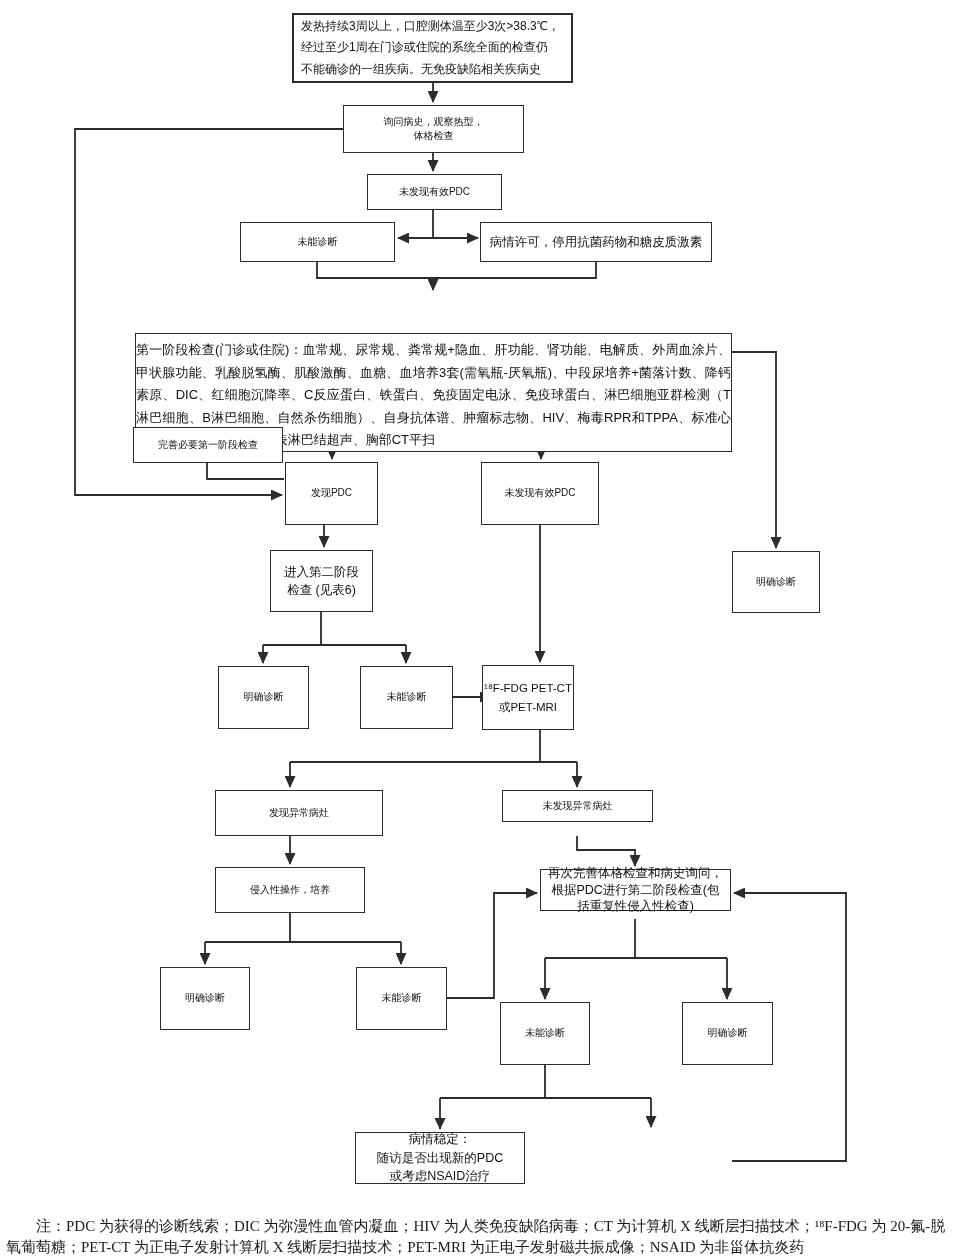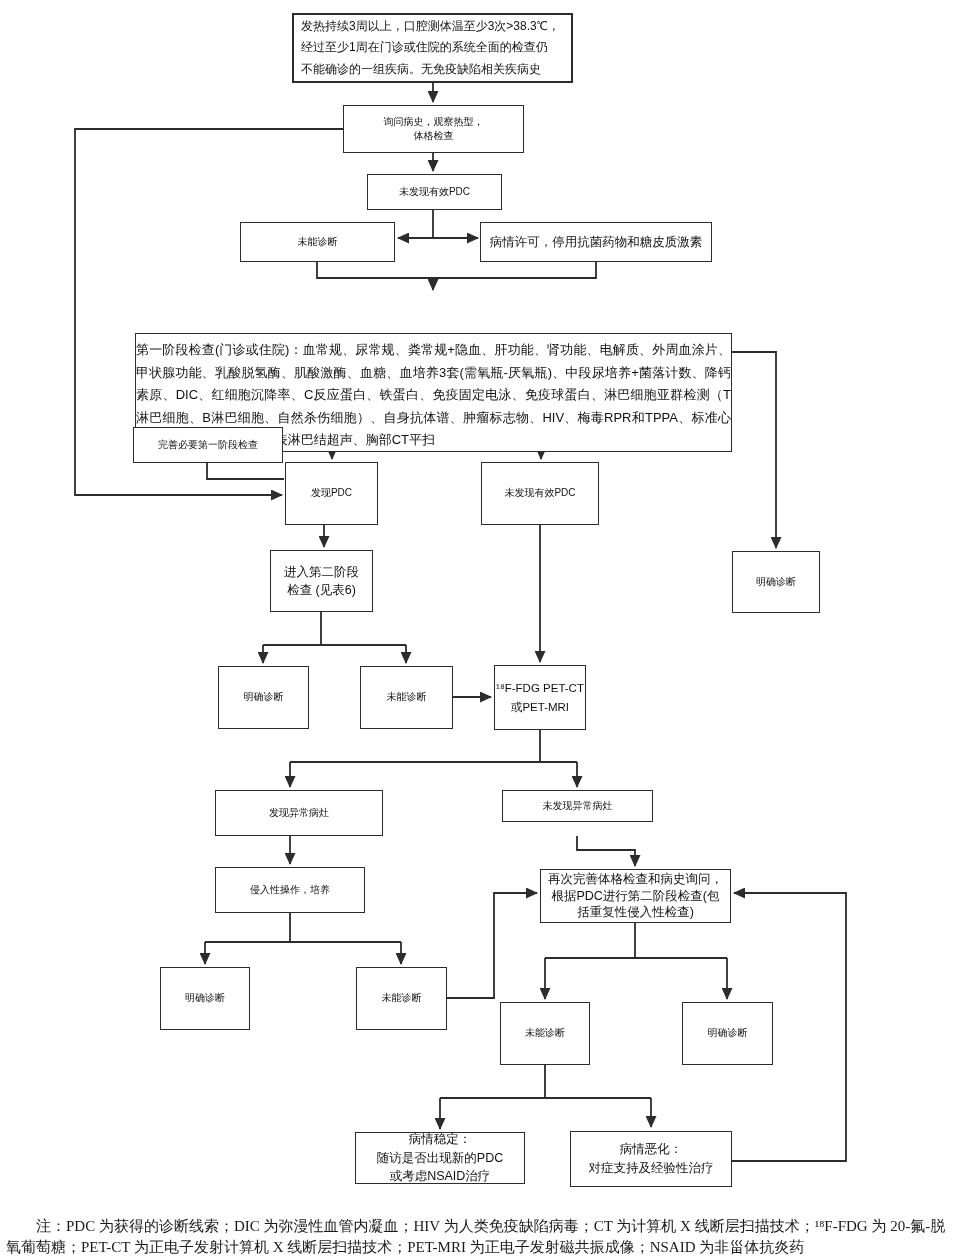--- a/index.html
+++ b/index.html
@@ -97,46 +97,44 @@
 
   <div class="node" style="left:732px;top:551px;width:88px;height:62px;">明确诊断</div>
 
   <div class="node small" style="left:270px;top:550px;width:103px;height:62px;">进入第二阶段
 检查 (见表6)</div>
 
   <div class="node" style="left:218px;top:666px;width:91px;height:63px;">明确诊断</div>
 
   <div class="node" style="left:360px;top:666px;width:93px;height:63px;">未能诊断</div>
 
-  <div class="node petct" style="left:494px;top:665px;width:92px;height:65px;">¹⁸F-FDG PET-CT
+  <div class="node petct" style="left:482px;top:665px;width:92px;height:65px;">¹⁸F-FDG PET-CT
 或PET-MRI</div>
 
   <div class="node" style="left:215px;top:790px;width:168px;height:46px;">发现异常病灶</div>
 
   <div class="node" style="left:502px;top:790px;width:151px;height:32px;">未发现异常病灶</div>
 
   <div class="node" style="left:215px;top:867px;width:150px;height:46px;">侵入性操作，培养</div>
 
-  <div class="node recheck" style="left:540px;top:869px;width:191px;height:54px;">再次完善体格检查和病史询问，
+  <div class="node recheck" style="left:540px;top:869px;width:191px;height:42px;">再次完善体格检查和病史询问，
 根据PDC进行第二阶段检查(包
 括重复性侵入性检查)</div>
 
   <div class="node" style="left:160px;top:967px;width:90px;height:63px;">明确诊断</div>
 
   <div class="node" style="left:356px;top:967px;width:91px;height:63px;">未能诊断</div>
 
   <div class="node" style="left:500px;top:1002px;width:90px;height:63px;">未能诊断</div>
 
   <div class="node" style="left:682px;top:1002px;width:91px;height:63px;">明确诊断</div>
 
   <div class="node tight" style="left:355px;top:1132px;width:170px;height:52px;">病情稳定：
 随访是否出现新的PDC
 或考虑NSAID治疗</div>
 
-  <div class="node tight" style="left:570px;top:1131px;width:162px;height:56px;">病情恶化：
-对症支持及经验性治疗</div>
 
   <div class="footnote">
     <div class="l1">注：PDC 为获得的诊断线索；DIC 为弥漫性血管内凝血；HIV 为人类免疫缺陷病毒；CT 为计算机 X 线断层扫描技术；¹⁸F-FDG 为 20-氟-脱</div>
     <div class="l2">氧葡萄糖；PET-CT 为正电子发射计算机 X 线断层扫描技术；PET-MRI 为正电子发射磁共振成像；NSAID 为非甾体抗炎药</div>
   </div>
 
 </div>
 
 </body></html>

